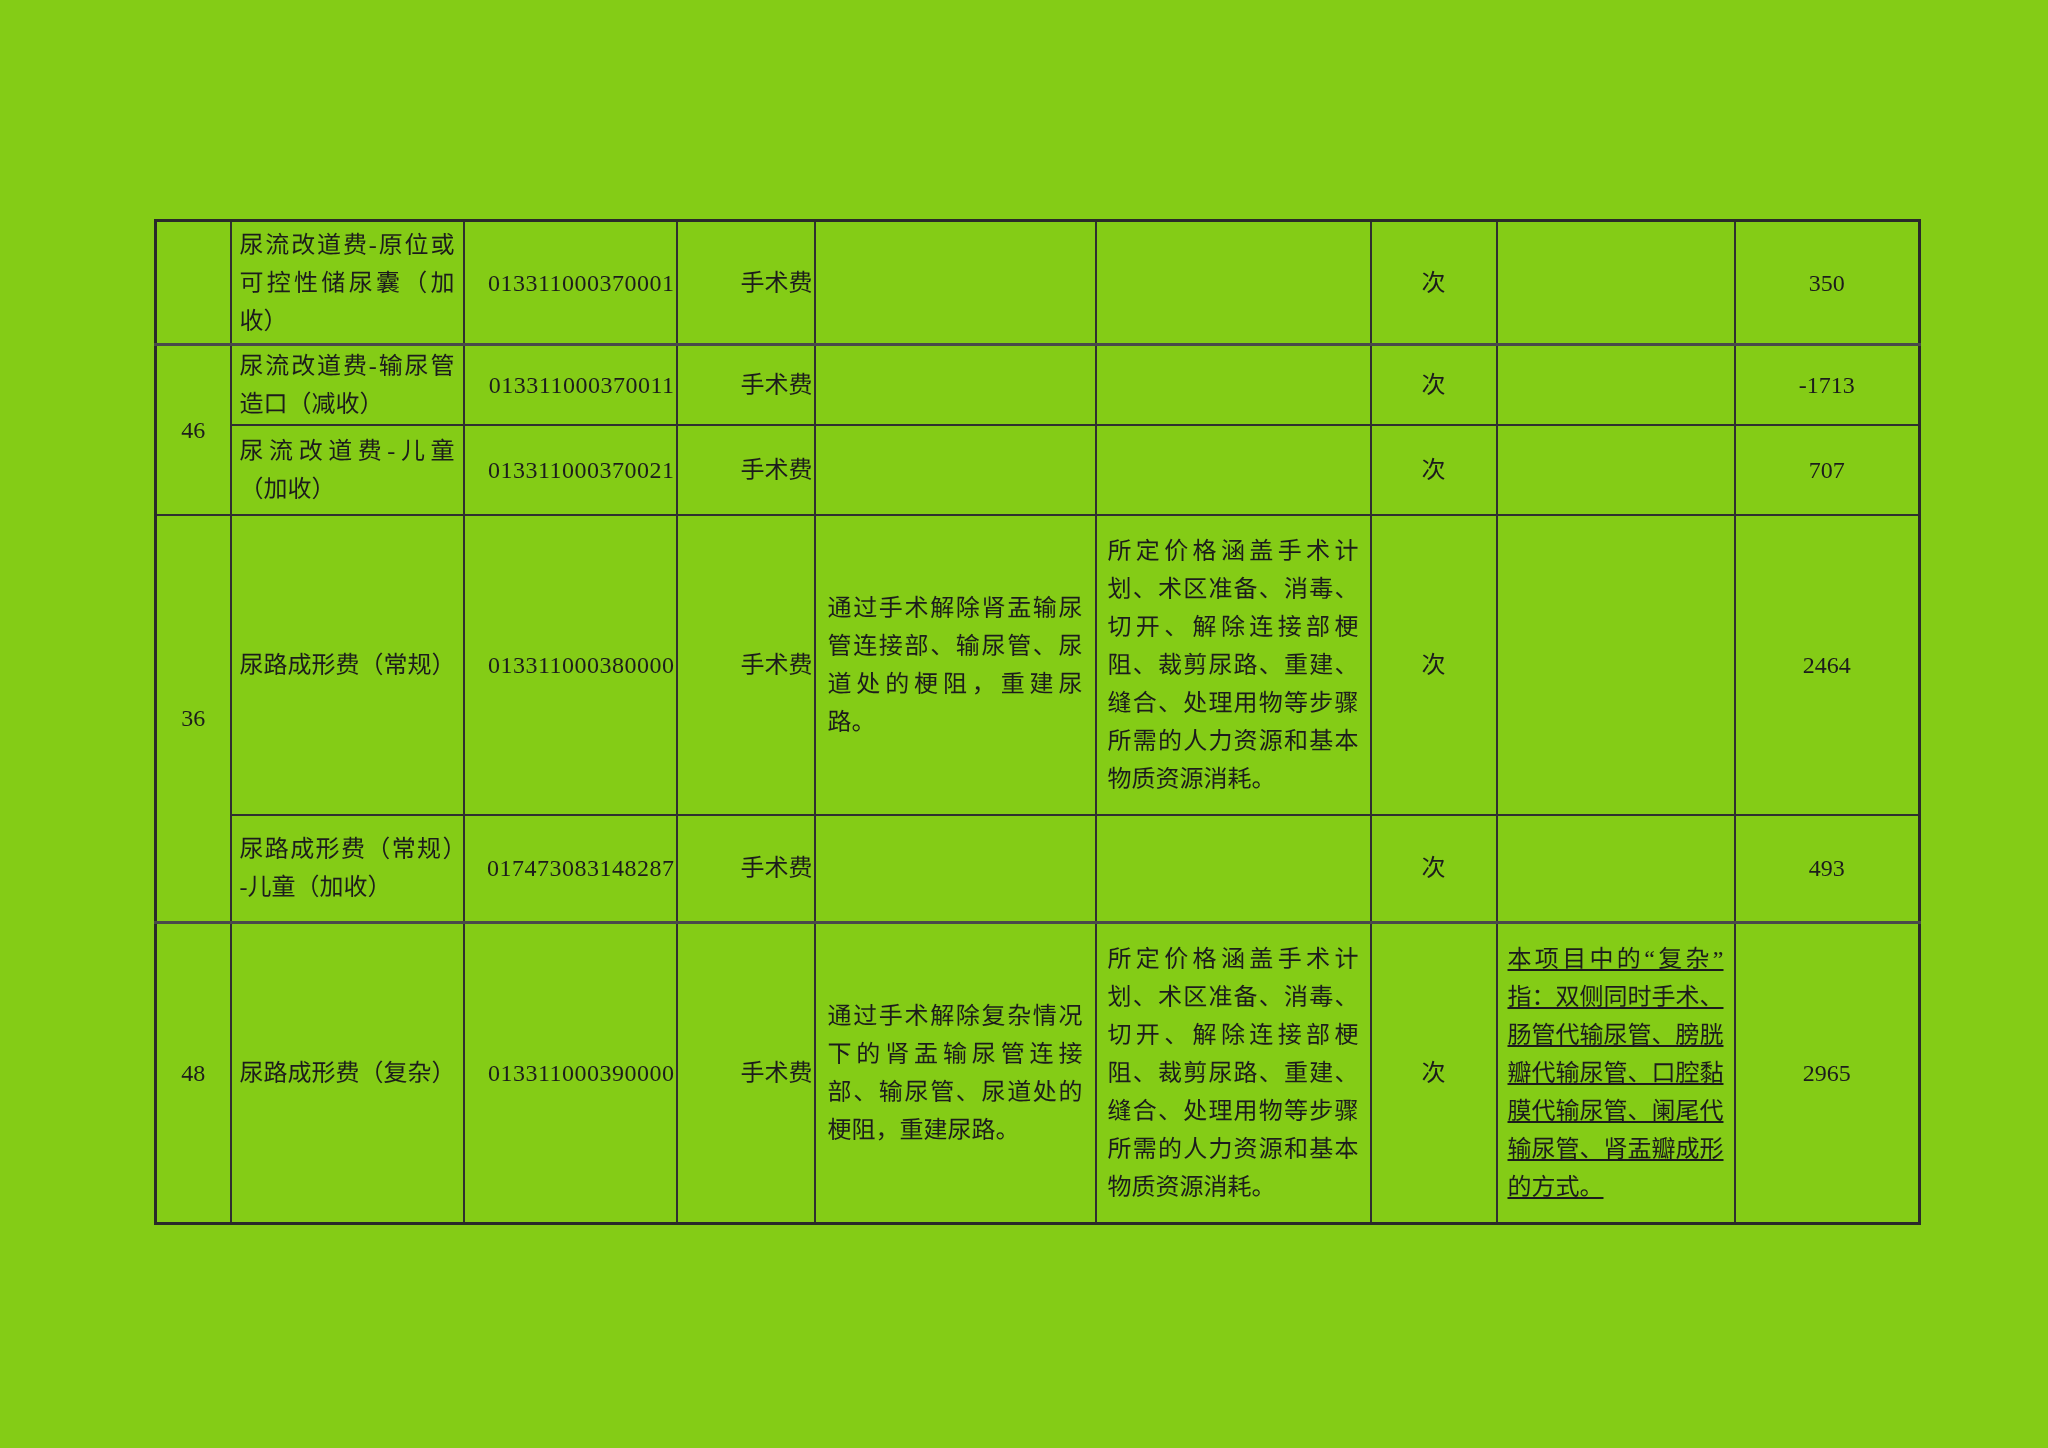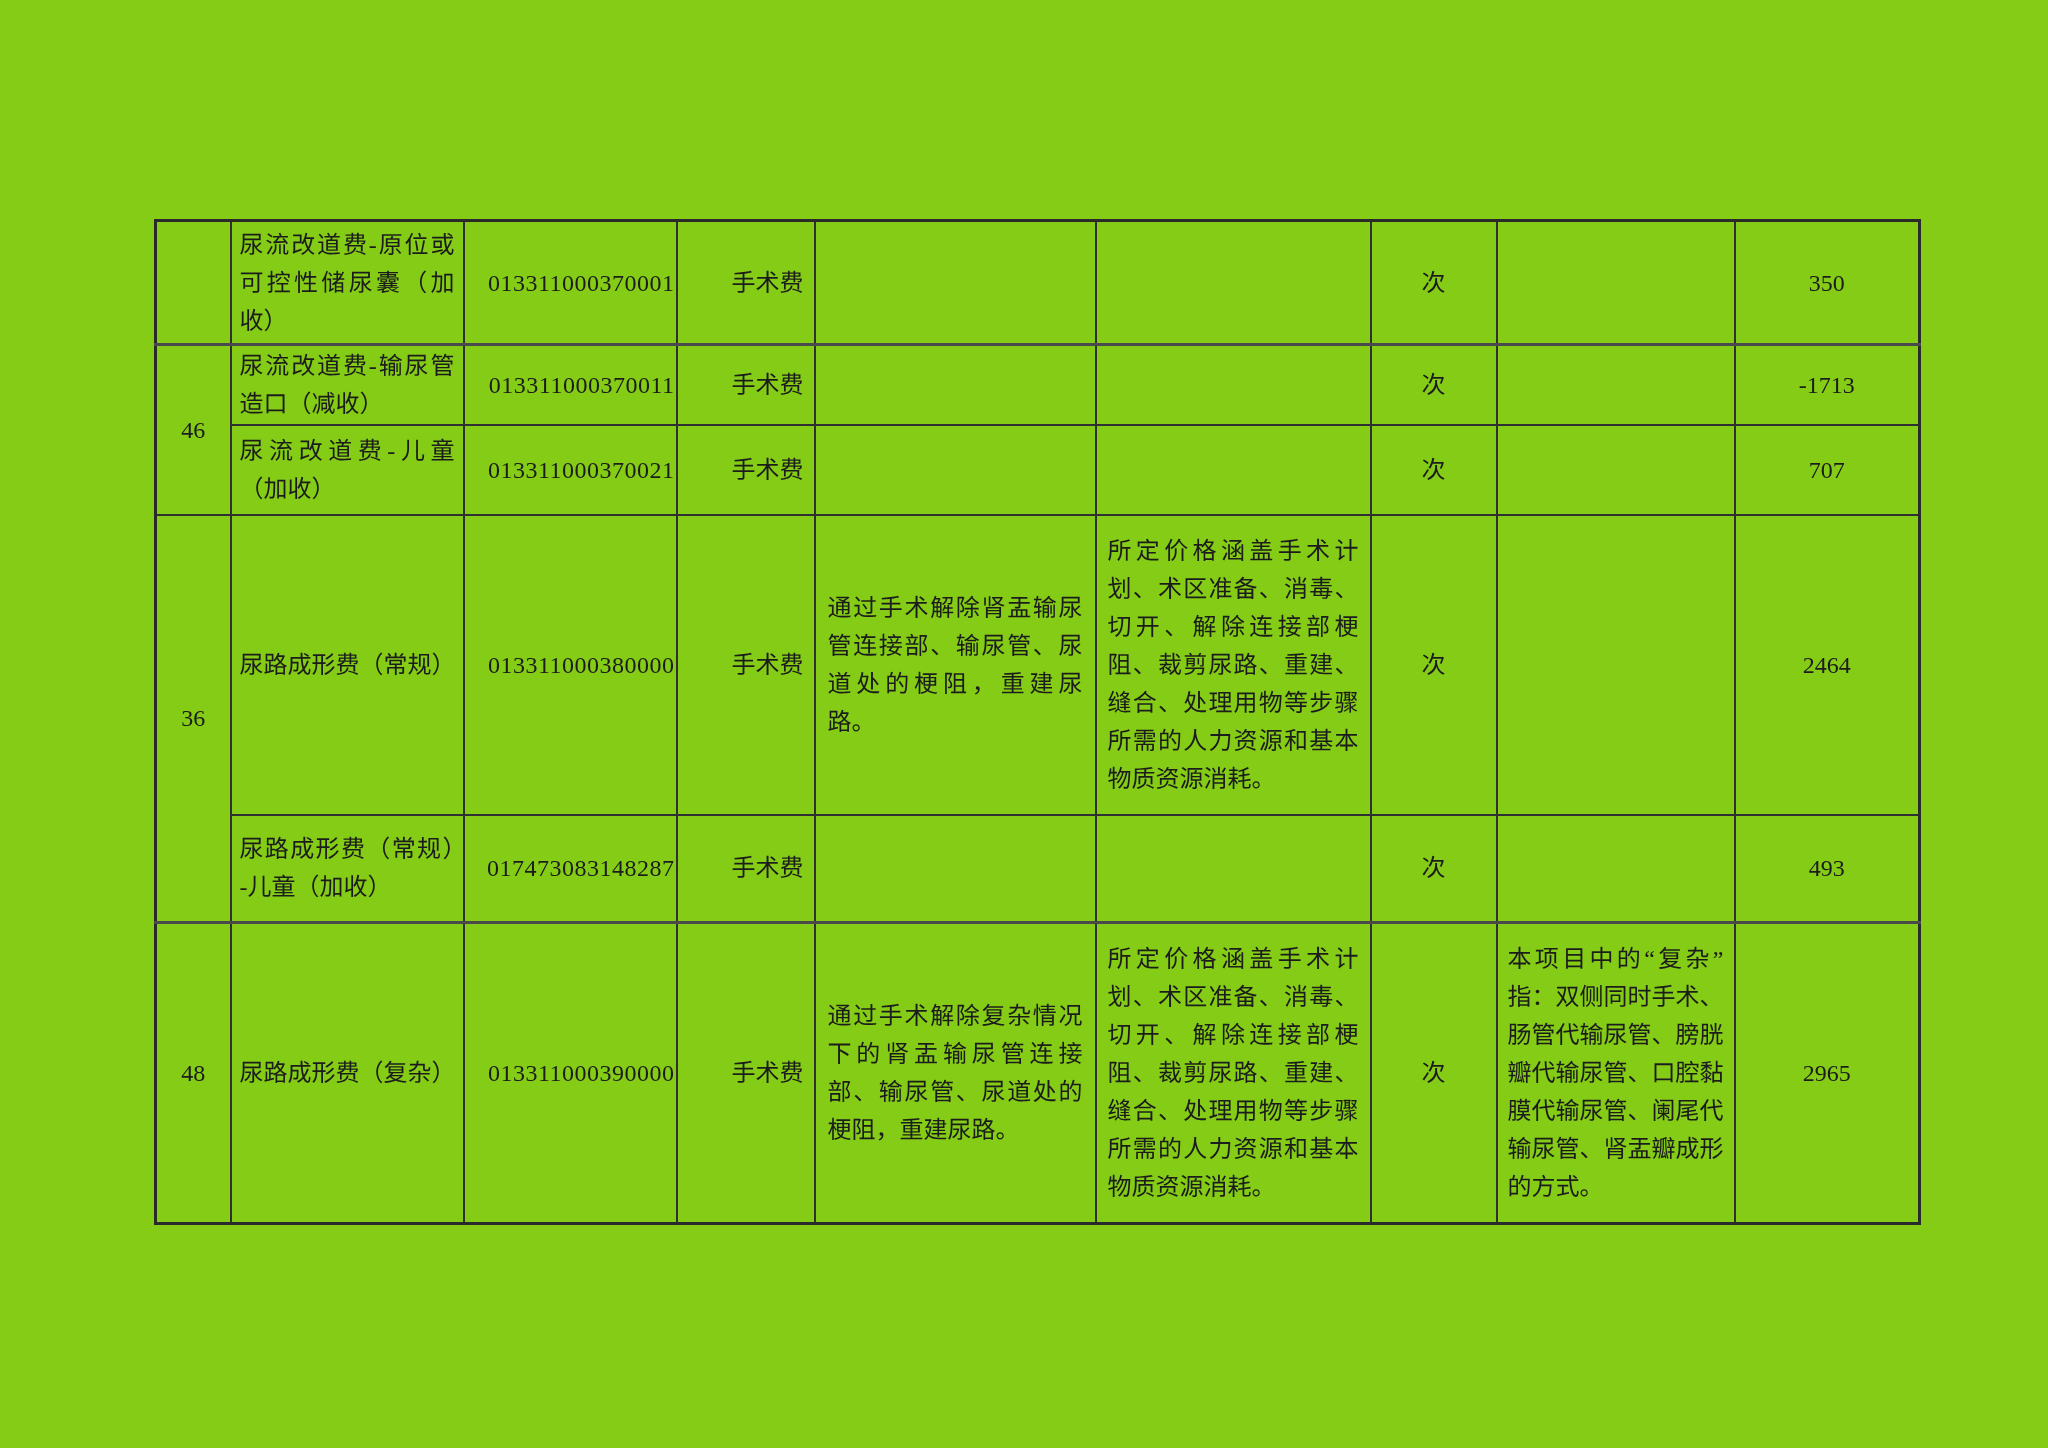--- a/index.html
+++ b/index.html
@@ -28,25 +28,25 @@
     overflow: hidden;
     word-break: break-all;
   }
   
   table.fee { border: 3px solid #2a2a2a; }
   tr.heavy-top td { border-top: 3px solid #4a4a4a; }
 
   td.c-no    { text-align: center; }
   td.c-item  { text-align: justify; padding: 0 8px; }
   td.c-code  { text-align: right; letter-spacing: 0.5px; }
-  td.c-cat   { text-align: center; padding-left: 45px; }
+  td.c-cat   { text-align: right; padding-left: 45px; }
   td.c-desc  { text-align: justify; padding: 16px 12px; }
   td.c-scope { text-align: justify; padding: 16px 11px; }
   td.c-unit  { text-align: center; }
-  td.c-note  { text-align: justify; padding: 0 10px; }
+  td.c-note  { text-align: justify; padding: 0 10px; text-decoration: underline; }
   td.c-price { text-align: center; }
 </style>
 </head>
 <body>
 
 <div class="page">
   <table class="fee">
     <colgroup>
       <col style="width:75px">
       <col style="width:233px">

